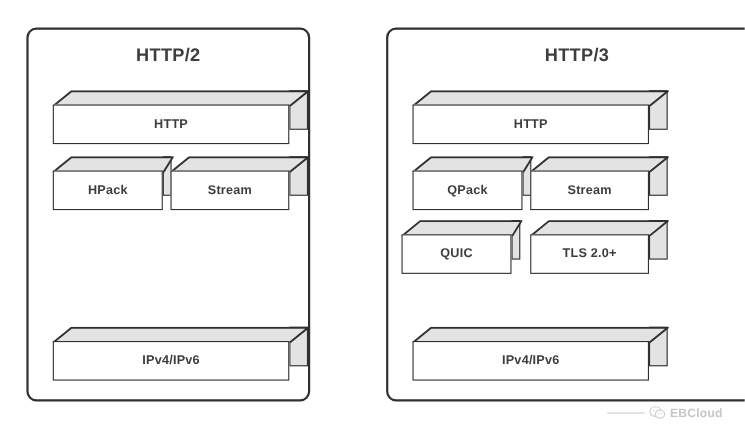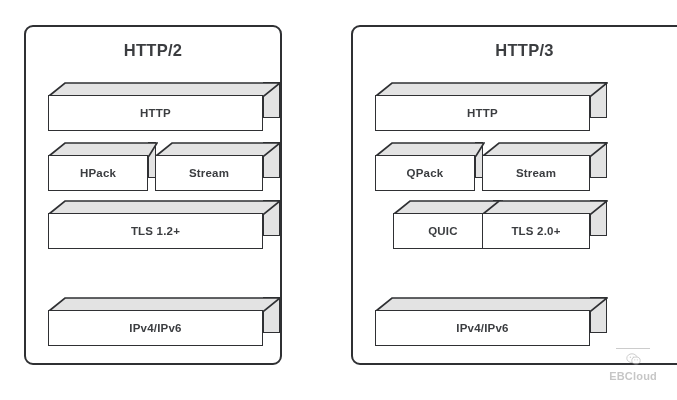--- a/index.html
+++ b/index.html
@@ -73,21 +73,20 @@
     box-sizing:border-box;
   }
 
   
   #watermark{
     position:absolute;
     right:20px;bottom:18px;
     display:flex;align-items:center;gap:4px;
     opacity:.5;
     user-select:none;
-    flex-direction:column;
   }
   #watermark .wm-line{
     width:34px;height:1.4px;background:#9b9b9b;
   }
   #watermark .wm-text{
     font-size:11px;font-weight:bold;color:#8e8e8e;letter-spacing:.2px;
   }
   #watermark svg{display:block;}
 </style>
 </head>
@@ -126,31 +125,20 @@
       <div class="top" style="left:0;top:-13px;width:108px;height:13px;">
         <svg width="126" height="15" viewBox="0 0 126 15" style="position:absolute;left:0;top:0;">
           <polygon points="1,14 17,1 125,1 109,14" fill="#e3e3e3" stroke="#2f3033" stroke-width="1.7"></polygon>
         </svg>
       </div>
       <div class="front">
         <span class="label">Stream</span>
       </div>
     </div>
 
-    <div class="box3d" style="left:22px;top:186px;width:215px;height:36px;">
-      <div class="side-shape" style="left:215px;top:-13px;width:17px;height:36px;"></div>
-      <div class="top" style="left:0;top:-13px;width:215px;height:13px;">
-        <svg width="233" height="15" viewBox="0 0 233 15" style="position:absolute;left:0;top:0;">
-          <polygon points="1,14 17,1 232,1 216,14" fill="#e3e3e3" stroke="#2f3033" stroke-width="1.7"></polygon>
-        </svg>
-      </div>
-      <div class="front">
-        <span class="label">TLS 1.2+</span>
-      </div>
-    </div>
 
 
     <div class="box3d" style="left:22px;top:283px;width:215px;height:36px;">
       <div class="side-shape" style="left:215px;top:-13px;width:17px;height:36px;"></div>
       <div class="top" style="left:0;top:-13px;width:215px;height:13px;">
         <svg width="233" height="15" viewBox="0 0 233 15" style="position:absolute;left:0;top:0;">
           <polygon points="1,14 17,1 232,1 216,14" fill="#e3e3e3" stroke="#2f3033" stroke-width="1.7"></polygon>
         </svg>
       </div>
       <div class="front">
@@ -190,21 +178,21 @@
       <div class="top" style="left:0;top:-13px;width:108px;height:13px;">
         <svg width="126" height="15" viewBox="0 0 126 15" style="position:absolute;left:0;top:0;">
           <polygon points="1,14 17,1 125,1 109,14" fill="#e3e3e3" stroke="#2f3033" stroke-width="1.7"></polygon>
         </svg>
       </div>
       <div class="front">
         <span class="label">Stream</span>
       </div>
     </div>
 
-    <div class="box3d" style="left:40px;top:186px;width:100px;height:36px;">
+    <div class="box3d" style="left:12px;top:186px;width:100px;height:36px;">
       <div class="side-shape" style="left:100px;top:-13px;width:8px;height:36px;"></div>
       <div class="top" style="left:0;top:-13px;width:100px;height:13px;">
         <svg width="110" height="15" viewBox="0 0 110 15" style="position:absolute;left:0;top:0;">
           <polygon points="1,14 17,1 109,1 101,14" fill="#e3e3e3" stroke="#2f3033" stroke-width="1.7"></polygon>
         </svg>
       </div>
       <div class="front">
         <span class="label">QUIC</span>
       </div>
     </div>

